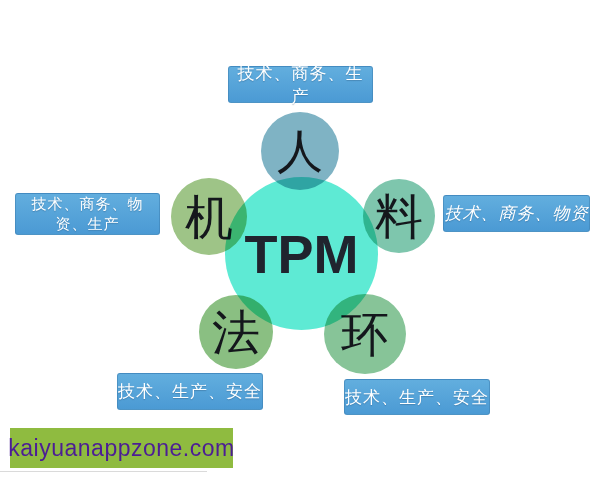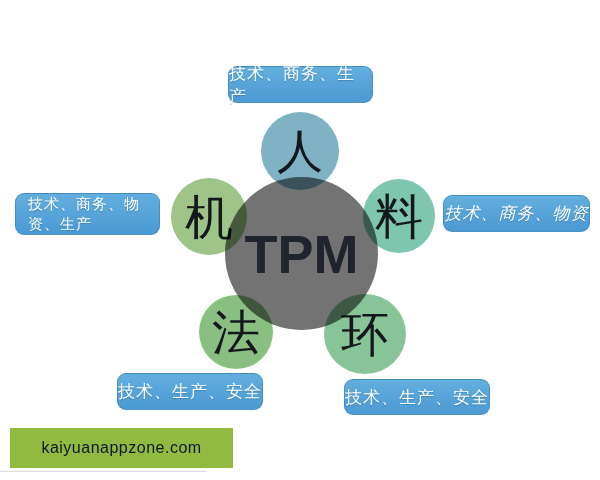--- a/index.html
+++ b/index.html
@@ -25,46 +25,47 @@
     justify-content: center;
     mix-blend-mode: multiply;
   }
   .node-glyph {
     font-family: "DejaVu Serif", "Liberation Serif", serif;
     color: #14171c;
     font-size: 48px;
     line-height: 1;
     font-weight: 500;
   }
-  #c-tpm        { left: 225px; top: 177px; width: 153px; height: 153px; background: #737373; }
+  #c-tpm        { left: 225px; top: 177px; width: 153px; height: 153px; background: #5eead4; }
   #c-person     { left: 261px; top: 112px; width:  78px; height:  78px; background: #7fb3c4; }
   #c-machine    { left: 171px; top: 178px; width:  76px; height:  77px; background: #9ec487; }
   #c-material   { left: 363px; top: 179px; width:  72px; height:  74px; background: #7ec6ad; }
   #c-method     { left: 199px; top: 295px; width:  74px; height:  74px; background: #8abf82; }
   #c-environment{ left: 324px; top: 294px; width:  82px; height:  80px; background: #87c498; }
   #c-person .node-glyph { font-size: 46px; }
   .tpm-text {
     font-family: "Liberation Sans", sans-serif;
     font-weight: bold;
     font-size: 54px;
     letter-spacing: 0px;
     color: #20242e;
     line-height: 1;
   }
 
   
   .callout {
     position: absolute;
     background: linear-gradient(180deg, #62aede 0%, #4b9ad4 100%);
     border: 1px solid rgba(62,128,176,0.55);
-    border-radius: 9px;
+    border-radius: 3px;
     box-sizing: border-box;
     display: flex;
     align-items: center;
     justify-content: center;
+    text-align: center;
     color: #ffffff;
     font-size: 17px;
     letter-spacing: 1px;
     text-shadow: 0 1px 1px rgba(40,80,115,0.35);
   }
   #co-top          { left: 228px; top:  66px; width: 145px; height: 37px; }
   #co-left         { left:  15px; top: 193px; width: 145px; height: 42px;
                      font-size: 15px; line-height: 1.35; padding: 0 12px; }
   #co-right        { left: 443px; top: 195px; width: 147px; height: 37px; font-style: italic; }
   #co-bottom-left  { left: 117px; top: 373px; width: 146px; height: 37px; }
@@ -76,22 +77,22 @@
     left: 10px;
     top: 428px;
     width: 223px;
     height: 40px;
     background: #8fbb40;
     display: flex;
     align-items: center;
     justify-content: center;
   }
   #banner .banner-text {
-    color: #0f172a;
-    font-size: 16px;
+    color: #4c1d95;
+    font-size: 23px;
     letter-spacing: 0.5px;
   }
   #page-edge-line {
     position: absolute;
     left: 0;
     top: 471px;
     width: 207px;
     height: 1px;
     background: #dadada;
   }

